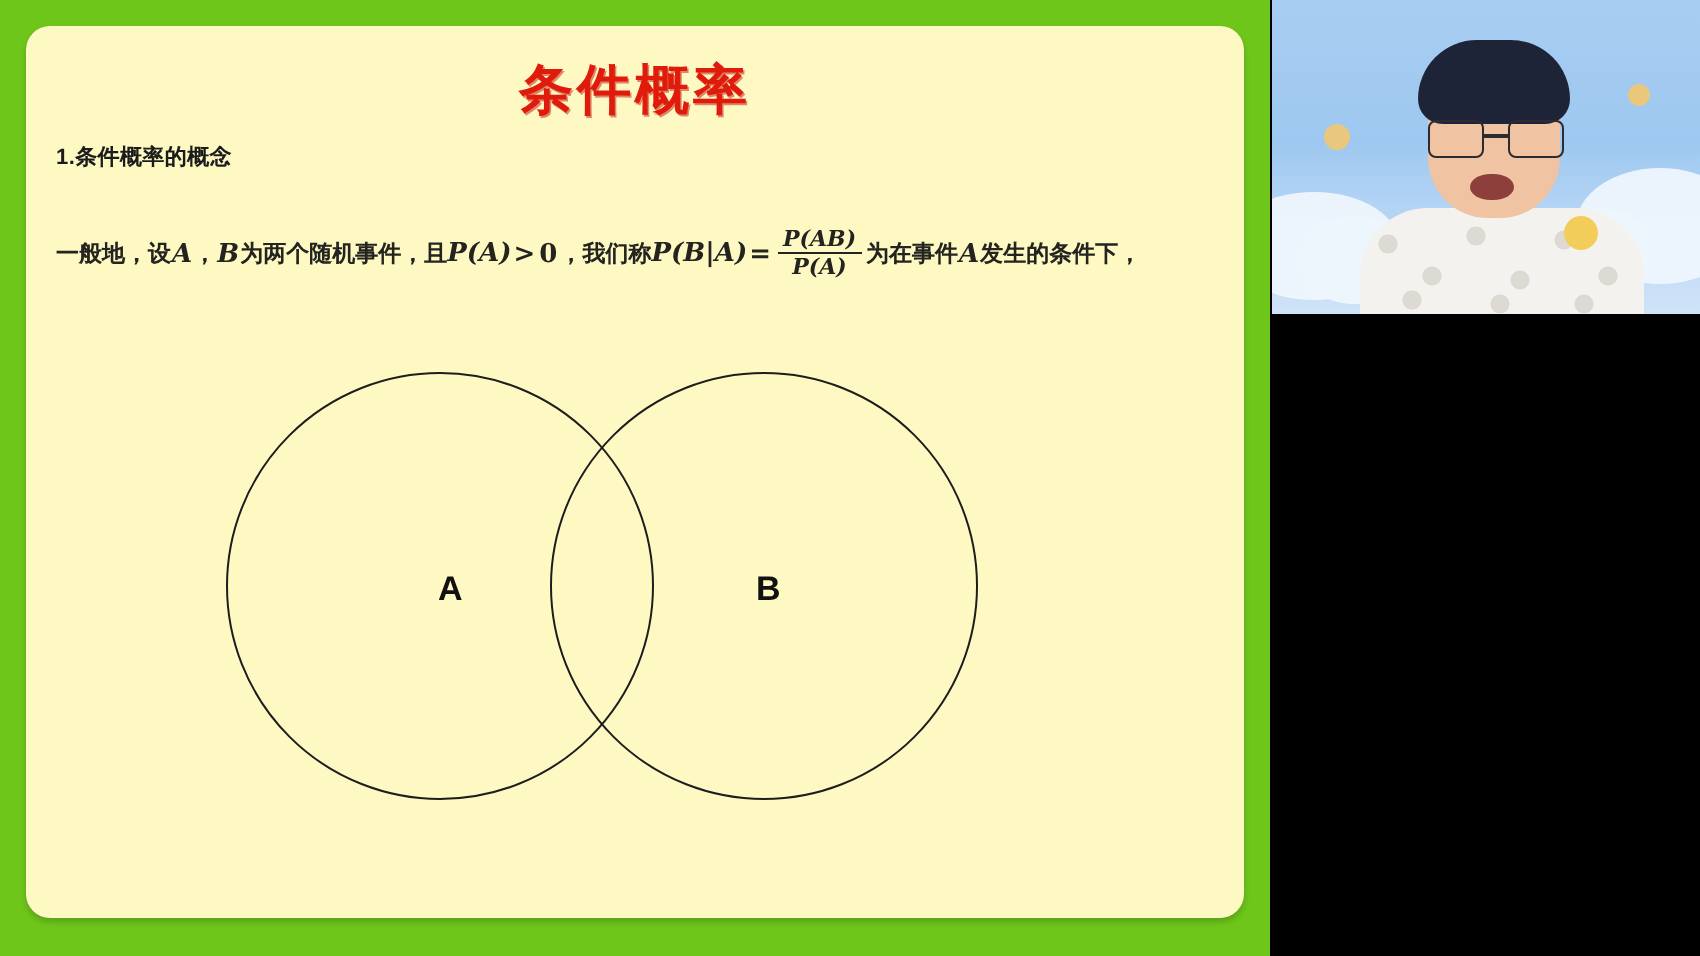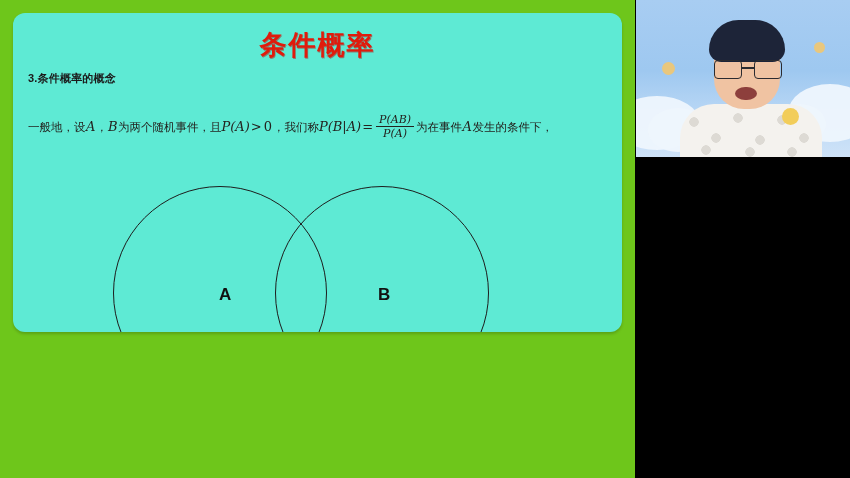--- a/index.html
+++ b/index.html
@@ -27,22 +27,22 @@
     left: 0; top: 0;
     width: 635px;
     height: 478px;
     background: #6ec61b;
   }
   #slide-card {
     position: absolute;
     left: 13px;
     top: 13px;
     width: 609px;
-    height: 319px;
-    background: #5eead4;
+    height: 446px;
+    background: #fef9c3;
     border-radius: 12px;
     box-shadow: 0 2px 3px rgba(0,0,0,0.18);
     overflow: hidden;
   }
 
   
   .slide-title {
     position: absolute;
     left: 0;
     top: 14px;
@@ -66,20 +66,21 @@
     letter-spacing: 0.2px;
   }
 
   .para {
     position: absolute;
     left: 15px;
     color: #23231f;
     font-size: 11.5px;
     line-height: 15px;
     white-space: nowrap;
+    font-weight: bold;
   }
   .para-1 { top: 100px; }
   .para-2 { top: 132px; }
 
   .mi {
     font-family: "DejaVu Serif", "Liberation Serif", serif;
     font-style: italic;
     font-size: 13px;
     padding: 0 0.5px;
   }
@@ -270,21 +271,21 @@
 <body>
 
 <div id="screen">
 
   <div id="stage">
 
     <div id="slide-card">
 
       <div class="slide-title">条件概率</div>
 
-      <div class="section-heading">3.条件概率的概念</div>
+      <div class="section-heading">1.条件概率的概念</div>
 
       <div class="para para-1">
         <span>一般地，设</span><span class="mi">A</span><span>，</span><span class="mi">B</span><span>为两个随机事件，且</span><span class="mrow">P(A)</span><span class="mo">&gt;</span><span class="mn">0</span><span>，</span><span>我们称</span><span class="mrow">P(B|A)</span><span class="mo">=</span><span class="frac"><span class="num">P(AB)</span><span class="den">P(A)</span></span><span>为在事件</span><span class="mi">A</span><span>发生的条件下，</span>
       </div>
 
 
       <div id="venn">
         <div id="circle-a" class="venn-circle"></div>
         <div id="circle-b" class="venn-circle"></div>
         <div id="label-a" class="venn-label">A</div>

